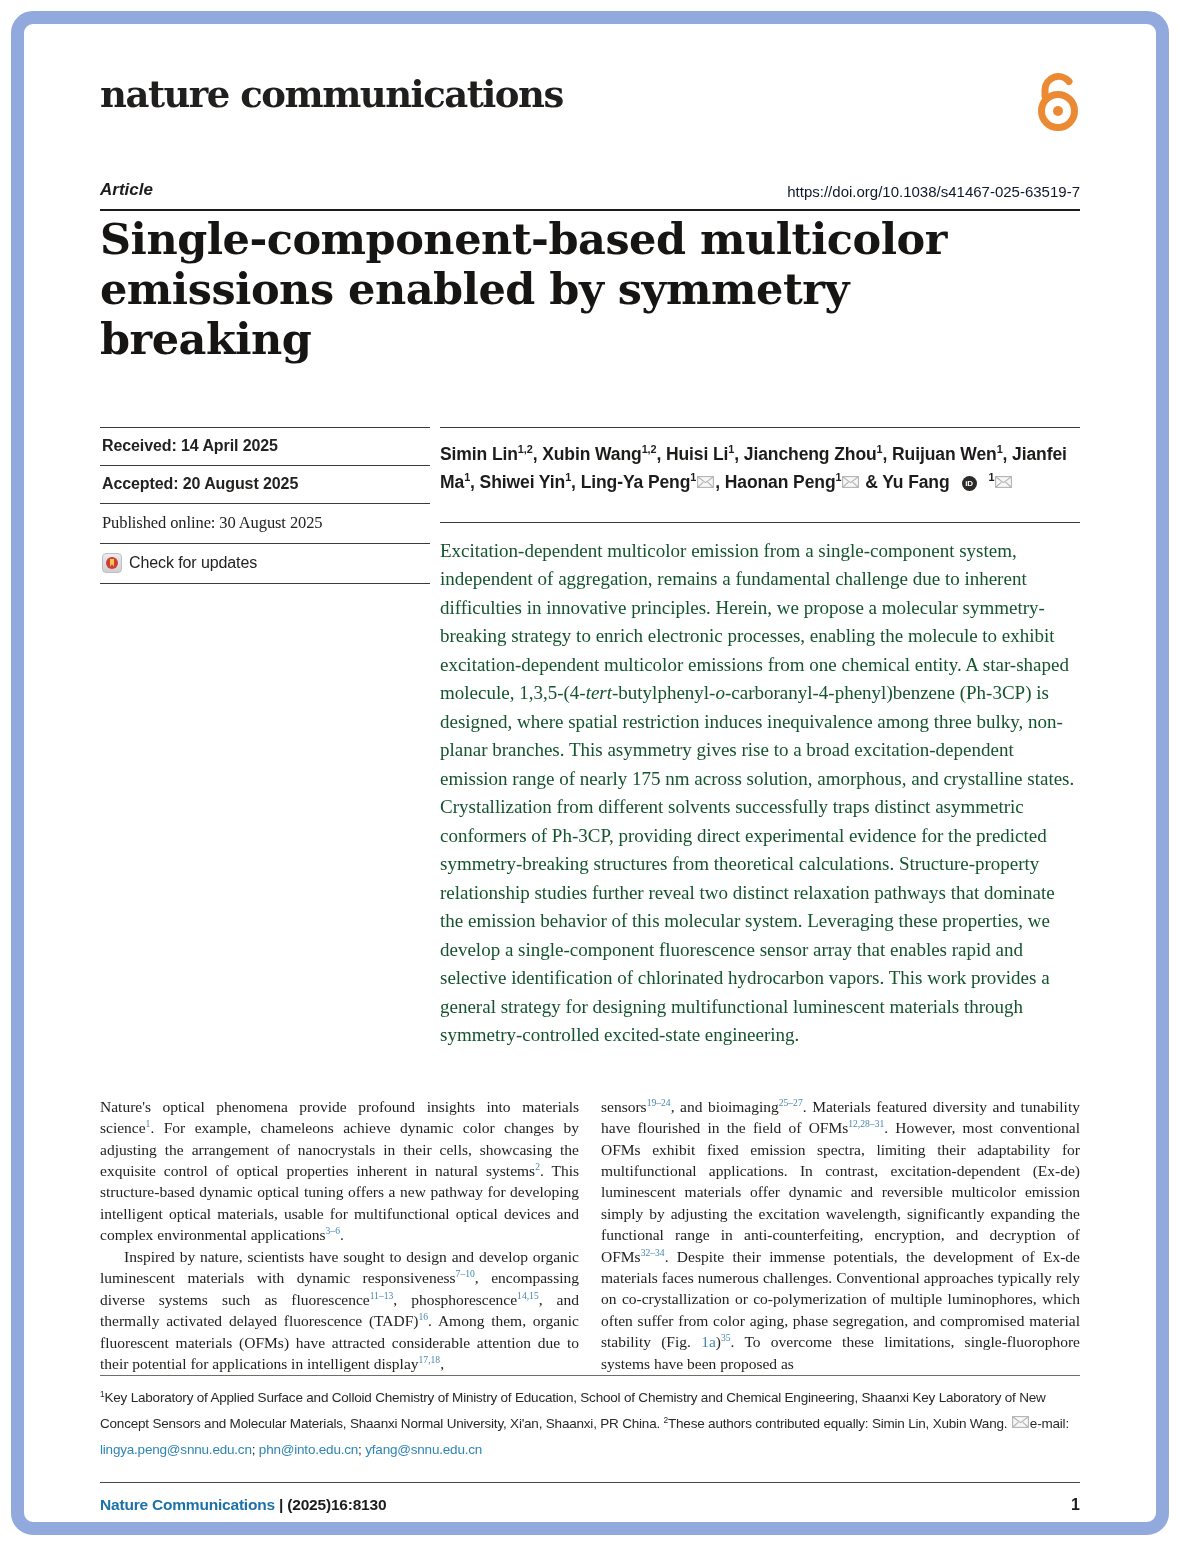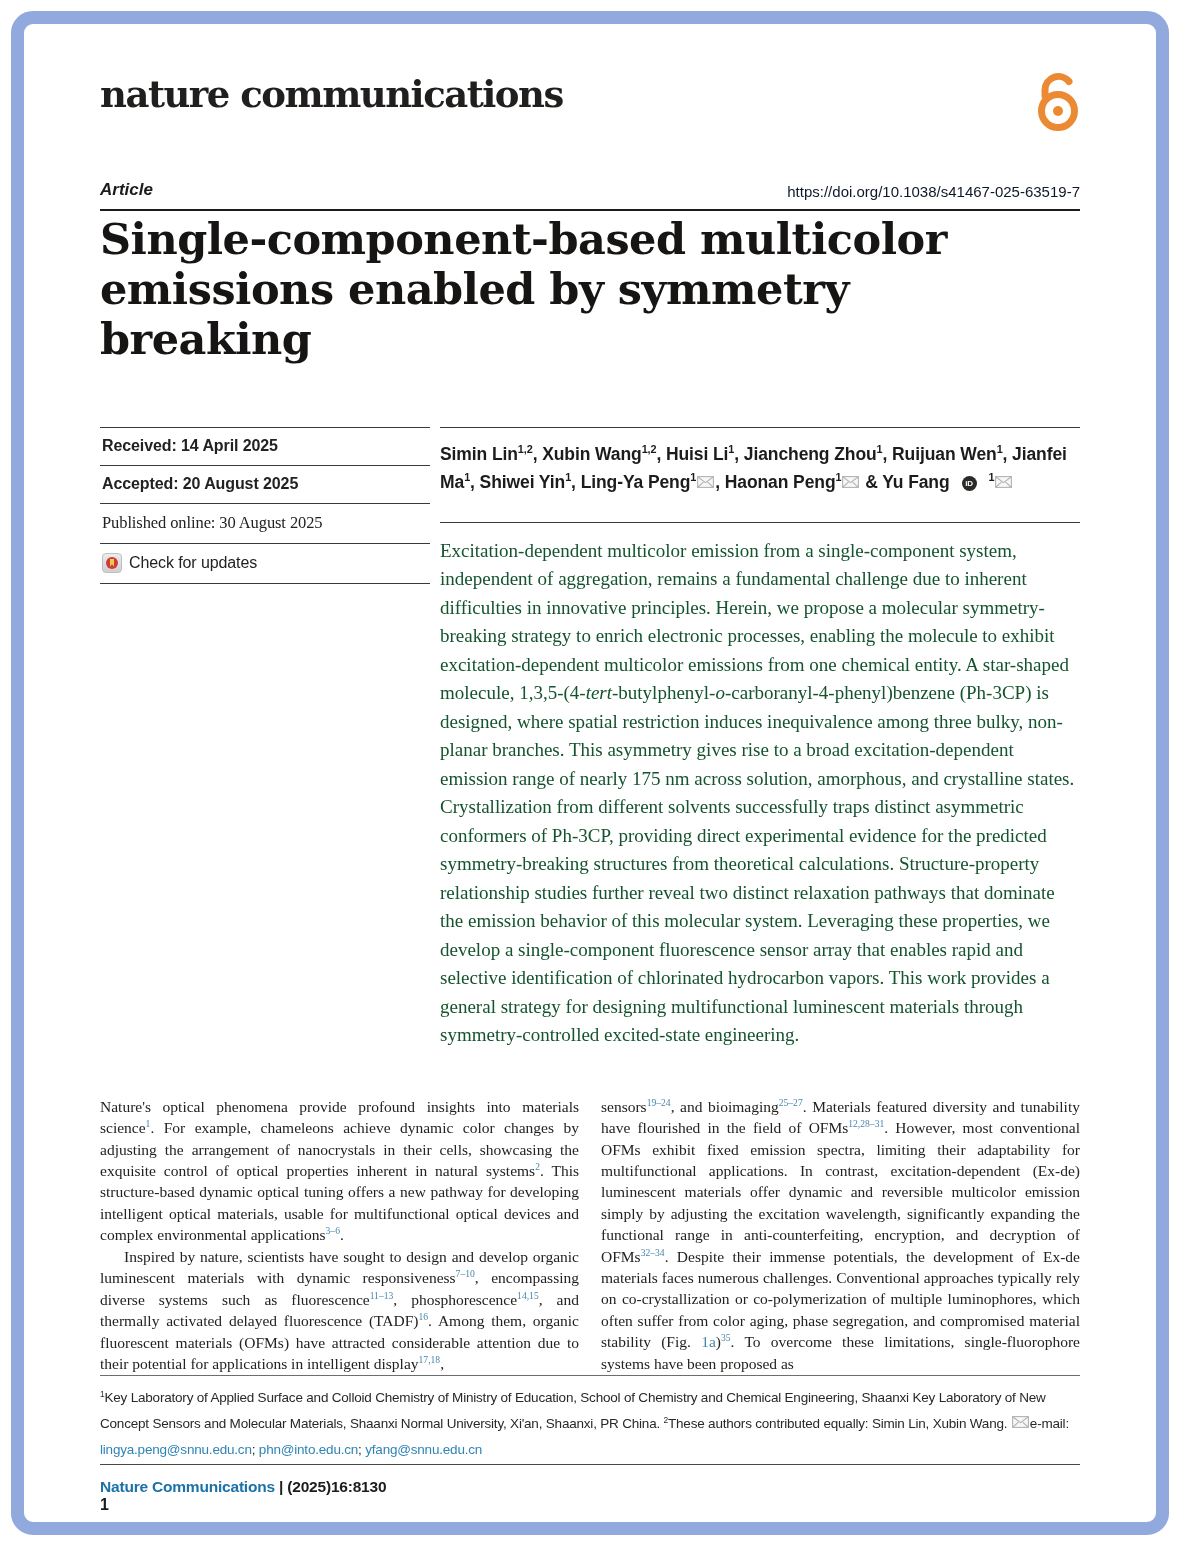--- a/index.html
+++ b/index.html
@@ -78,22 +78,22 @@
   .it { font-style:italic; }
   .lnk { color:#2e84b5; text-decoration:none; cursor:pointer; }
   .ilnk { color:#4787ad; cursor:pointer; }
   
   .foot-block { margin-top:auto; }
   .footnote {
     border-top:1px solid #6f6d6a; padding-top:9px;
     font-size:13.5px; line-height:1.95; color:#2a2826; letter-spacing:-0.2px;
   }
   .footer-row {
-    border-top:1px solid #4a4846; margin-top:0; padding-top:13px;
-    display:flex; justify-content:space-between; align-items:baseline;flex-direction:column;
+    border-top:1px solid #4a4846; margin-top:18px; padding-top:13px;
+    display:flex; justify-content:space-between; align-items:baseline;
   }
   .footer-left { font-size:15.5px; font-weight:bold; letter-spacing:-0.2px; }
   .journal-link { color:#1b71a8; cursor:pointer; }
   .citation { color:#1d1c1b; }
   .page-num { font-size:16px; font-weight:bold; color:#1d1c1b; }
   
   .env { display:inline-block; width:17px; height:12px; margin:0 1px; vertical-align:baseline; }
   .orcid {
     display:inline-block; width:15px; height:15px; border-radius:50%; background:#2b2a29;
     color:#fff; font:bold 8px/15px "Liberation Sans", sans-serif; text-align:center;

